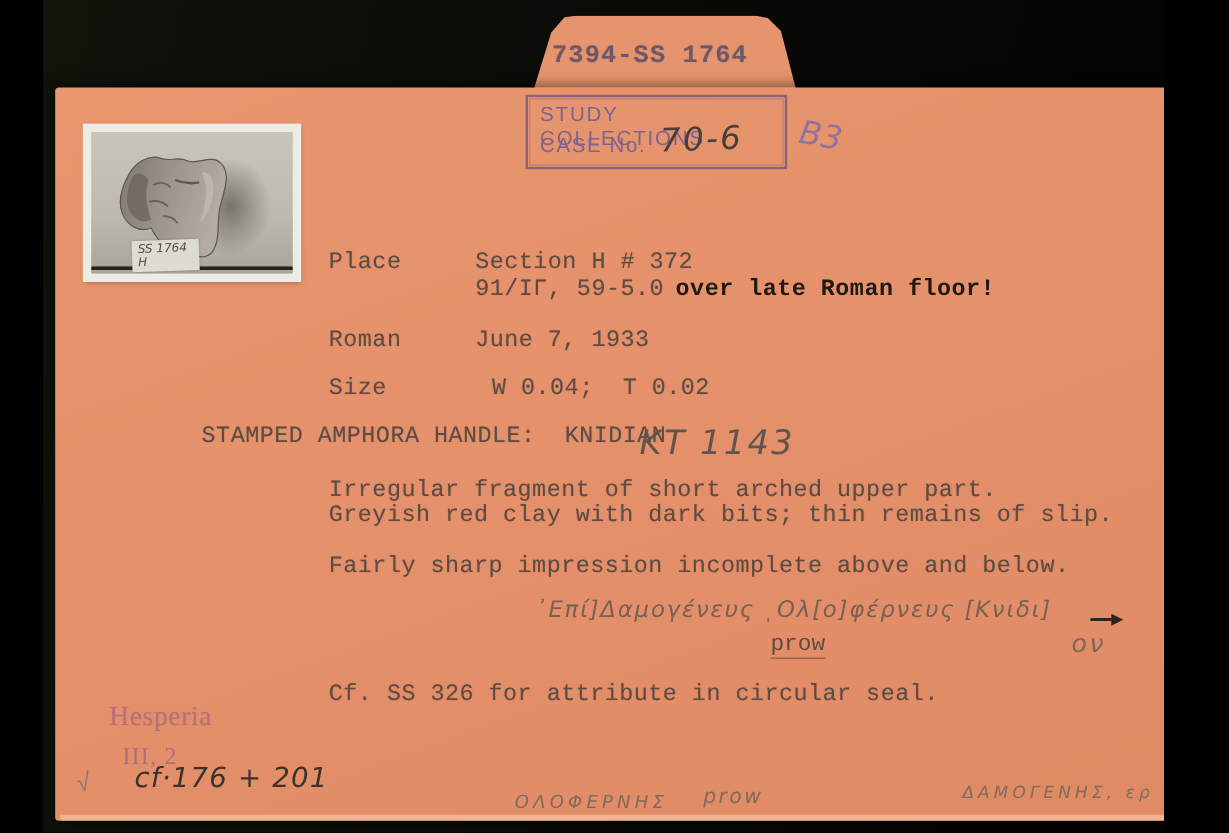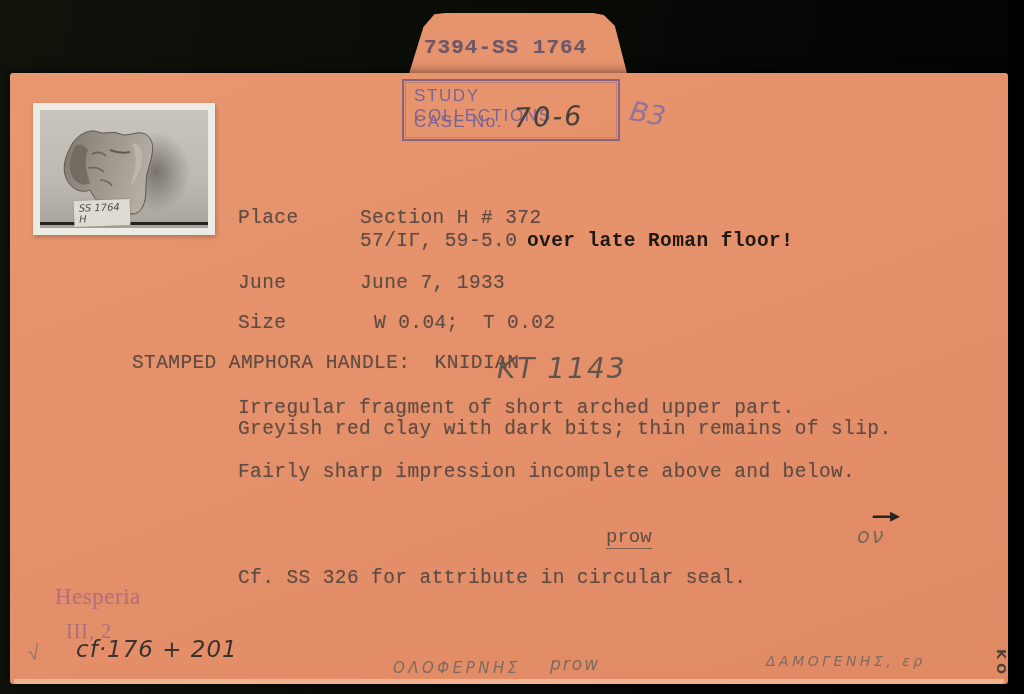--- a/index.html
+++ b/index.html
@@ -1,19 +1,20 @@
 <!DOCTYPE html>
 <html><head>
 <meta charset="utf-8">
 <style>
   html,body{margin:0;padding:0;background:#000;}
   #scene{
-    position:relative;width:1008px;height:694px;overflow:hidden;
+    position:relative;width:934px;height:694px;overflow:hidden;
     background:linear-gradient(100deg,#10140b 0%,#0a0c07 40%,#050604 75%,#020302 100%);
     font-family:"Liberation Sans",sans-serif;
+    margin-left:36px;
   }
   
   .card{
     position:absolute;left:10px;top:73px;width:998px;height:611px;
     background:linear-gradient(160deg,#e8976f 0%,#e5916b 45%,#e08a64 100%);
     border-radius:3px;
     box-shadow:0 0 12px rgba(0,0,0,.6);
   }
   .card::after{ 
     content:"";position:absolute;left:4px;right:4px;bottom:0;height:5px;
@@ -164,36 +165,37 @@
       <div class="shelf-line"></div>
       <div class="photo-label">
         <span>SS 1764</span><br>
         <span>H</span>
       </div>
     </div>
   </div>
 
   <div class="tw" style="left:238px;top:207px">Place</div>
   <div class="tw" style="left:360px;top:207px">Section H # 372</div>
-  <div class="tw" style="left:360px;top:230px">57/ΙΓ, 59-5.0</div>
+  <div class="tw" style="left:360px;top:230px">91/ΙΓ, 59-5.0</div>
   <div class="tw bold-note" style="left:527px;top:230px">over late Roman floor!</div>
 
-  <div class="tw" style="left:238px;top:272px">June</div>
+  <div class="tw" style="left:238px;top:272px">Roman</div>
   <div class="tw" style="left:360px;top:272px">June 7, 1933</div>
 
   <div class="tw" style="left:238px;top:312px">Size</div>
   <div class="tw" style="left:374px;top:312px">W 0.04;  T 0.02</div>
 
   <div class="tw" style="left:132px;top:352px">STAMPED AMPHORA HANDLE:  KNIDIAN</div>
   <div class="hand kt-number">ΚΤ 1143</div>
 
   <div class="tw" style="left:238px;top:418px">Greyish red clay with dark bits; thin remains of slip.</div>
   <div class="tw" style="left:238px;top:397px">Irregular fragment of short arched upper part.</div>
   <div class="tw" style="left:238px;top:461px">Fairly sharp impression incomplete above and below.</div>
 
+  <div class="hand greek-line">᾽Eπί]Δαμογένευς ιΟλ[ο]φέρνευς [Κνιδι]</div>
   <div class="hand greek-arrow">—▸</div>
   <div class="gloss-prow">prow</div>
   <div class="hand greek-ending">ον</div>
 
   <div class="tw" style="left:238px;top:567px">Cf. SS 326 for attribute in circular seal.</div>
 
   <div class="hesperia-stamp">Hesperia</div>
   <div class="hesperia-volume">III, 2</div>
   <div class="checkmark">√</div>
   <div class="hand pages-note">cf·176 + 201</div>

